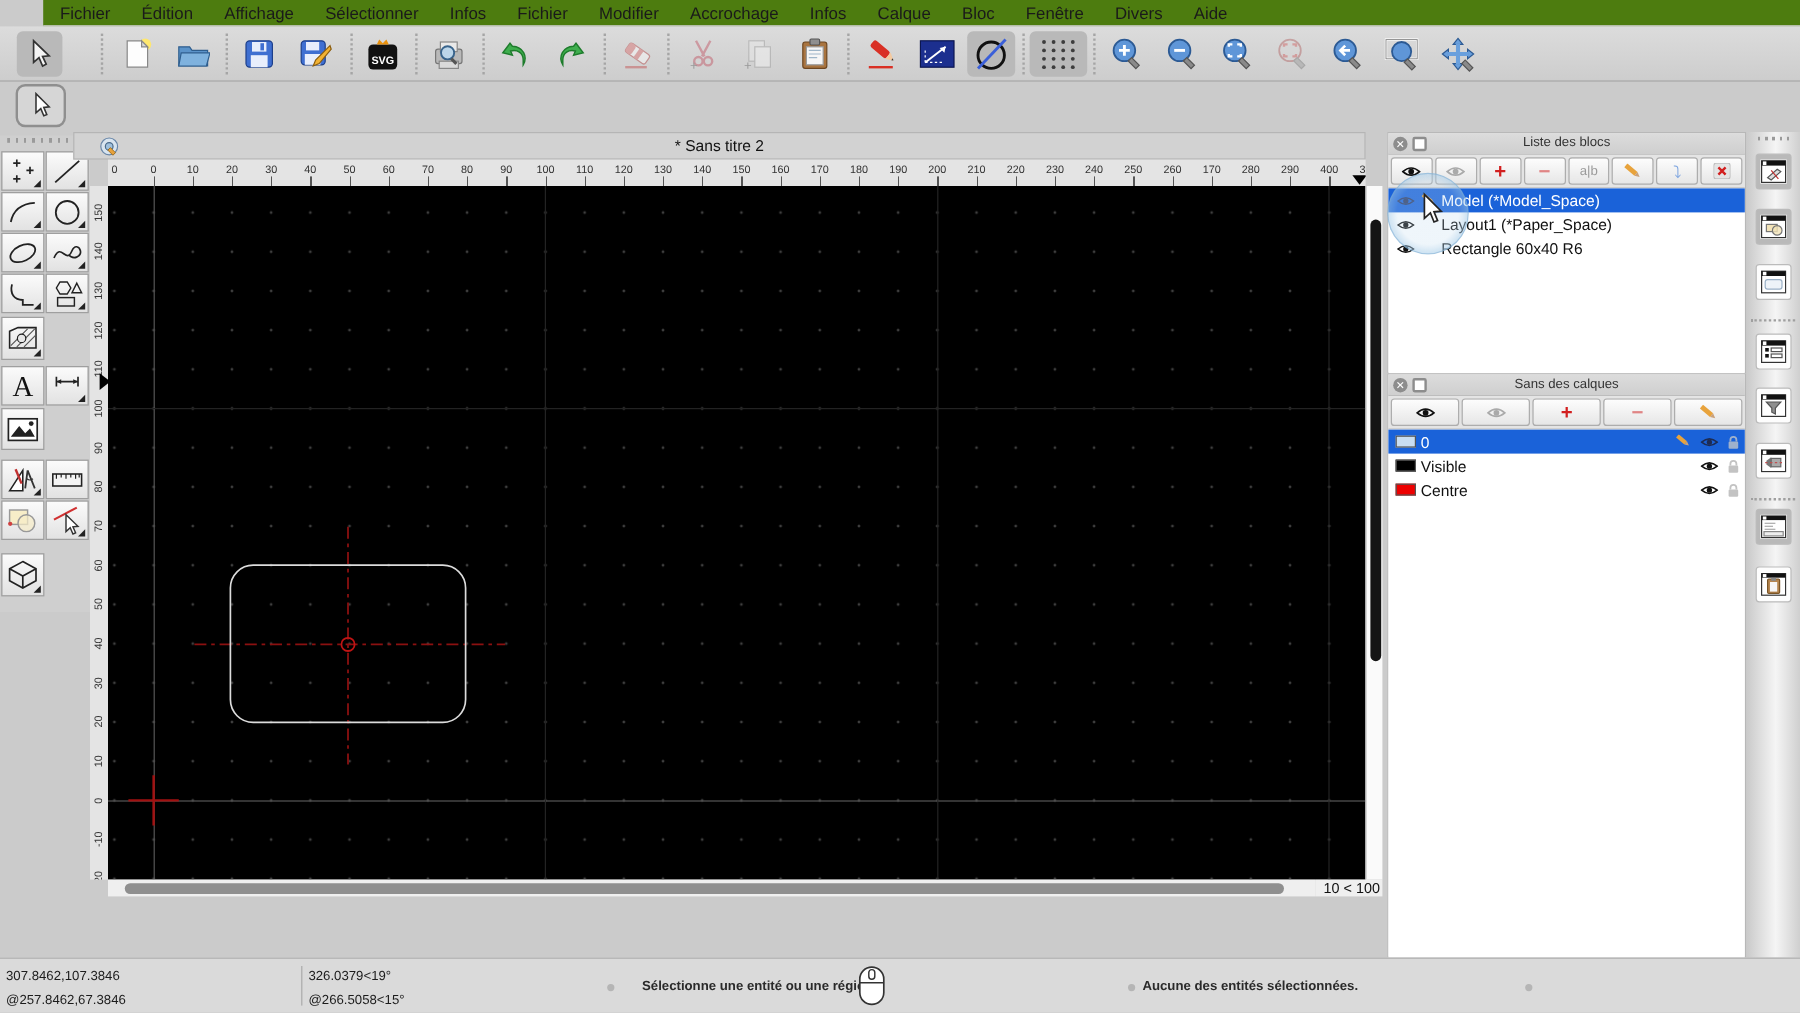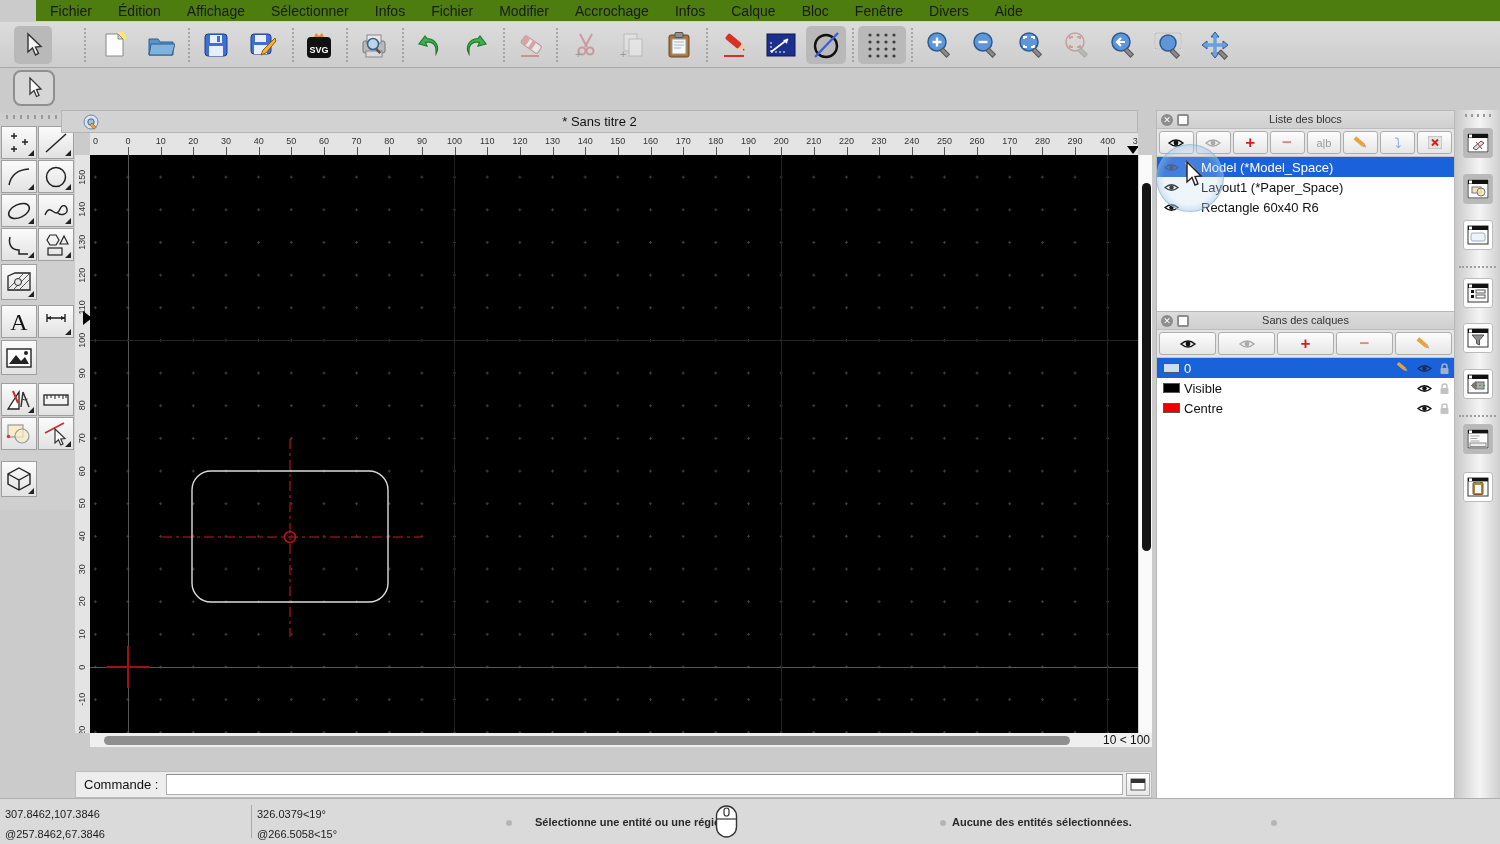--- a/index.html
+++ b/index.html
@@ -595,30 +595,20 @@
 
   <div class="v-scroll">
       <div class="thumb"></div>
     </div>
   <div class="h-scroll">
       <div class="thumb"></div>
     </div>
   <div class="zoom-indicator">10 &lt; 100</div>
 
 
-  <div class="cmd-row">
-    <span class="cmd-label">Commande :</span>
-    <input class="cmd-input" type="text" value="" style="">
-    <div class="cmd-kbd-btn">
-      <svg width="16" height="13">
-          <rect x="1" y="1" width="14" height="11" fill="#fff" stroke="#555"></rect>
-          <rect x="1" y="1" width="14" height="4" fill="#333"></rect>
-        </svg>
-    </div>
-  </div>
 
   <div class="panel blocks-panel">
     <div class="panel-header">
       <div class="ph-btn" style="left:4px">✕</div>
       <div class="ph-btn undock" style="left:20px"></div>
       <div class="panel-title">Liste des blocs</div>
     </div>
     <div class="panel-toolbar">
       <div class="ptb-btn">
           <svg width="16" height="12">

